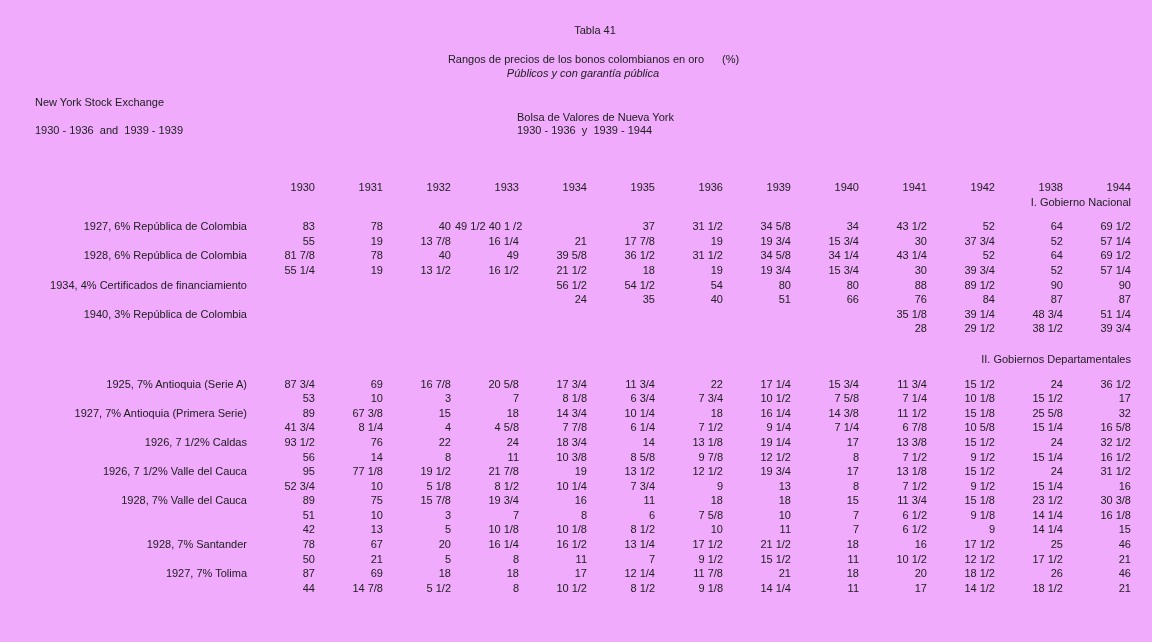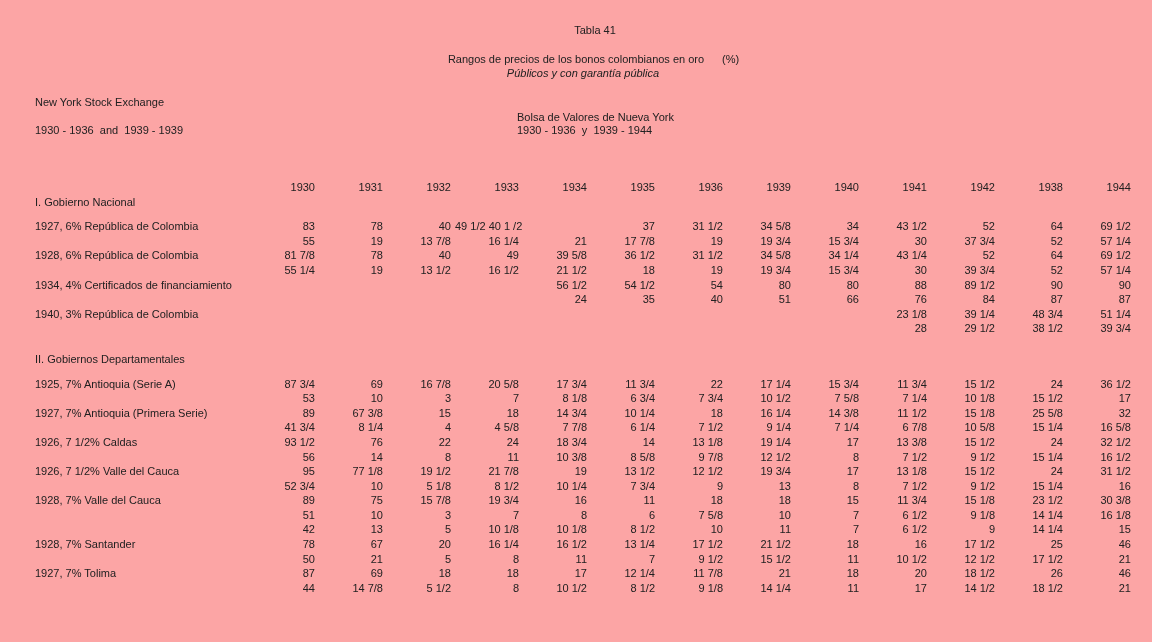--- a/index.html
+++ b/index.html
@@ -9,21 +9,21 @@
     width: 1152px;
     height: 642px;
     overflow: hidden;
     font-family: "Liberation Sans", sans-serif;
     color: #212121;
   }
   .page {
     position: relative;
     width: 1152px;
     height: 642px;
-    background: #fca5a5;
+    background: #f0abfc;
     font-size: 11px;
   }
   .abs { position: absolute; white-space: pre; }
   .t-title   { top: 24px; left: 595px; transform: translateX(-50%); }
   .t-sub1    { top: 53px; left: 0; right: 0; text-align: center; }
   .t-unit    { top: 53px; left: 722px; }
   .t-sub2    { top: 67px; left: 583px; transform: translateX(-50%); font-style: italic; }
   .t-exch-en { top: 96px; left: 35px; text-align: center; }
   .t-exch-es { top: 96px; left: 517px; margin-top: 15px; }
   .t-per-en  { top: 124px; left: 35px; }
@@ -41,21 +41,21 @@
   table.price-table col.c-label { width: 215px; }
   table.price-table col.c-year  { width: 68px; }
   td {
     padding: 0 3px 0 0;
     height: 14.6px;
     line-height: 14.6px;
     vertical-align: top;
     overflow: visible;
   }
   td.num { text-align: right; white-space: nowrap; }
-  td.lbl { text-align: left; padding-left: 0; white-space: nowrap; margin-top: 11px; }
+  td.lbl { text-align: right; padding-left: 0; white-space: nowrap; margin-top: 11px; }
   td.spill { text-align: left; white-space: nowrap; padding-left: 1px; }
   tr.sp10 td { height: 10px; line-height: 10px; }
   tr.sp16 td { height: 16px; line-height: 16px; }
   td.section-head { white-space: nowrap; }
 </style>
 </head>
 <body>
 
 <div class="page">
   <div class="abs t-title">Tabla 41</div>
@@ -207,21 +207,21 @@
           <td class="lbl">1940, 3% República de Colombia</td>
           <td class="num"></td>
           <td class="num"></td>
           <td class="num"></td>
           <td class="num"></td>
           <td class="num"></td>
           <td class="num"></td>
           <td class="num"></td>
           <td class="num"></td>
           <td class="num"></td>
-          <td class="num">23 1/8</td>
+          <td class="num">35 1/8</td>
           <td class="num">39 1/4</td>
           <td class="num">48 3/4</td>
           <td class="num">51 1/4</td>
         </tr>
         <tr>
           <td class="lbl"></td>
           <td class="num"></td>
           <td class="num"></td>
           <td class="num"></td>
           <td class="num"></td>

